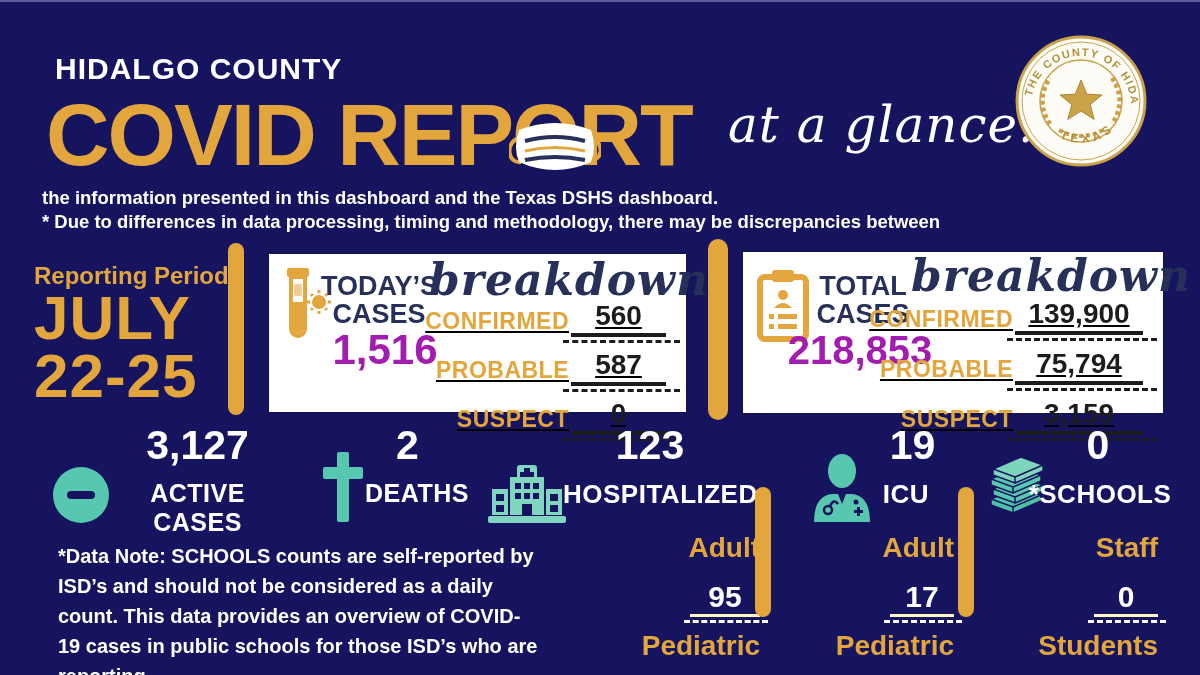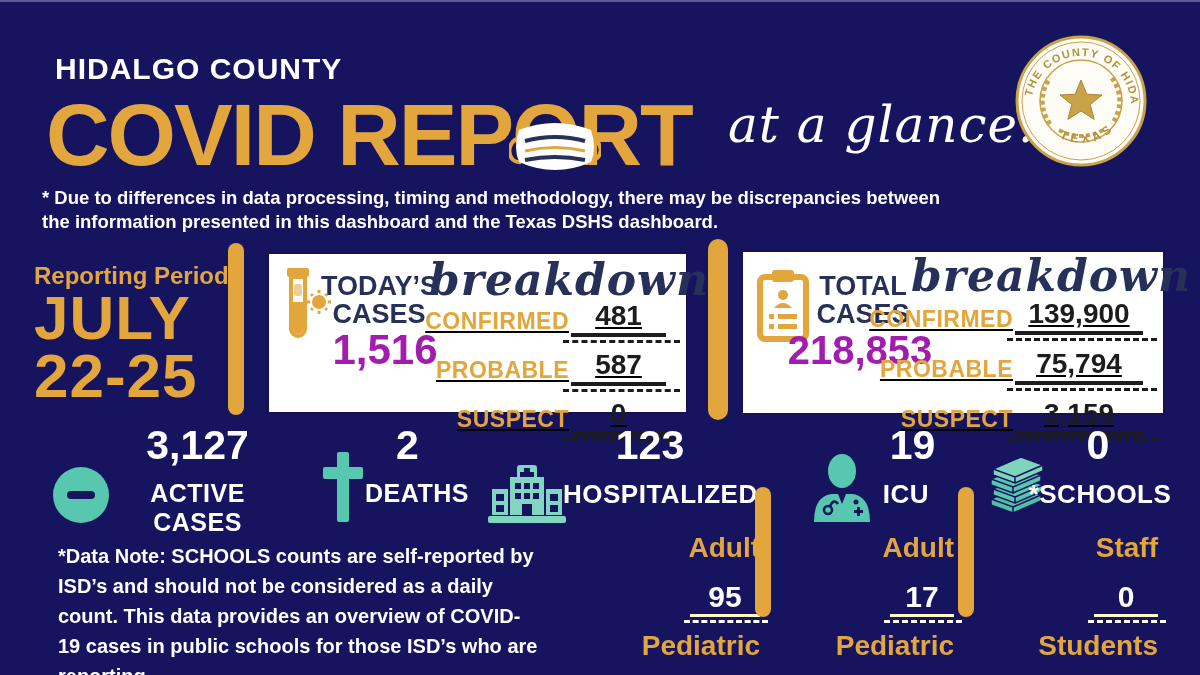--- a/index.html
+++ b/index.html
@@ -113,22 +113,22 @@
     </defs>
     <text font-family="Liberation Sans, sans-serif" font-size="11" font-weight="bold" fill="#b5913a" letter-spacing="1.5">
       <textPath href="#sealTop" startOffset="6%">THE COUNTY OF HIDALGO</textPath>
     </text>
     <text font-family="Liberation Sans, sans-serif" font-size="12" font-weight="bold" fill="#b5913a" letter-spacing="4">
       <textPath href="#sealBottom" startOffset="28%">TEXAS</textPath>
     </text>
   </svg>
 
   <div class="disclaimer">
+    <div>the information presented in this dashboard and the Texas DSHS dashboard.</div>
     <div>* Due to differences in data processing, timing and methodology, there may be discrepancies between</div>
-    <div>the information presented in this dashboard and the Texas DSHS dashboard.</div>
   </div>
 
   <div class="rp-label">Reporting Period:</div>
   <div class="rp-month">JULY</div>
   <div class="rp-days">22-25</div>
 
   <div class="gold-bar" id="bar1"></div>
   <div class="gold-bar" id="bar2"></div>
 
   <div class="case-box" id="today-box">
@@ -147,21 +147,21 @@
     </svg>
     <div class="case-title">
       <div>TODAY’S</div>
       <div>CASES</div>
     </div>
     <div class="breakdown">breakdown</div>
     <div class="case-total">1,516</div>
     <div class="bd-rows">
       <div class="bd-row">
         <span class="bd-label">CONFIRMED</span>
-        <span class="bd-value">481</span>
+        <span class="bd-value">560</span>
       </div>
       <div class="bd-row">
         <span class="bd-label">PROBABLE</span>
         <span class="bd-value">587</span>
       </div>
       <div class="bd-row">
         <span class="bd-label">SUSPECT</span>
         <span class="bd-value">0</span>
       </div>
     </div>

